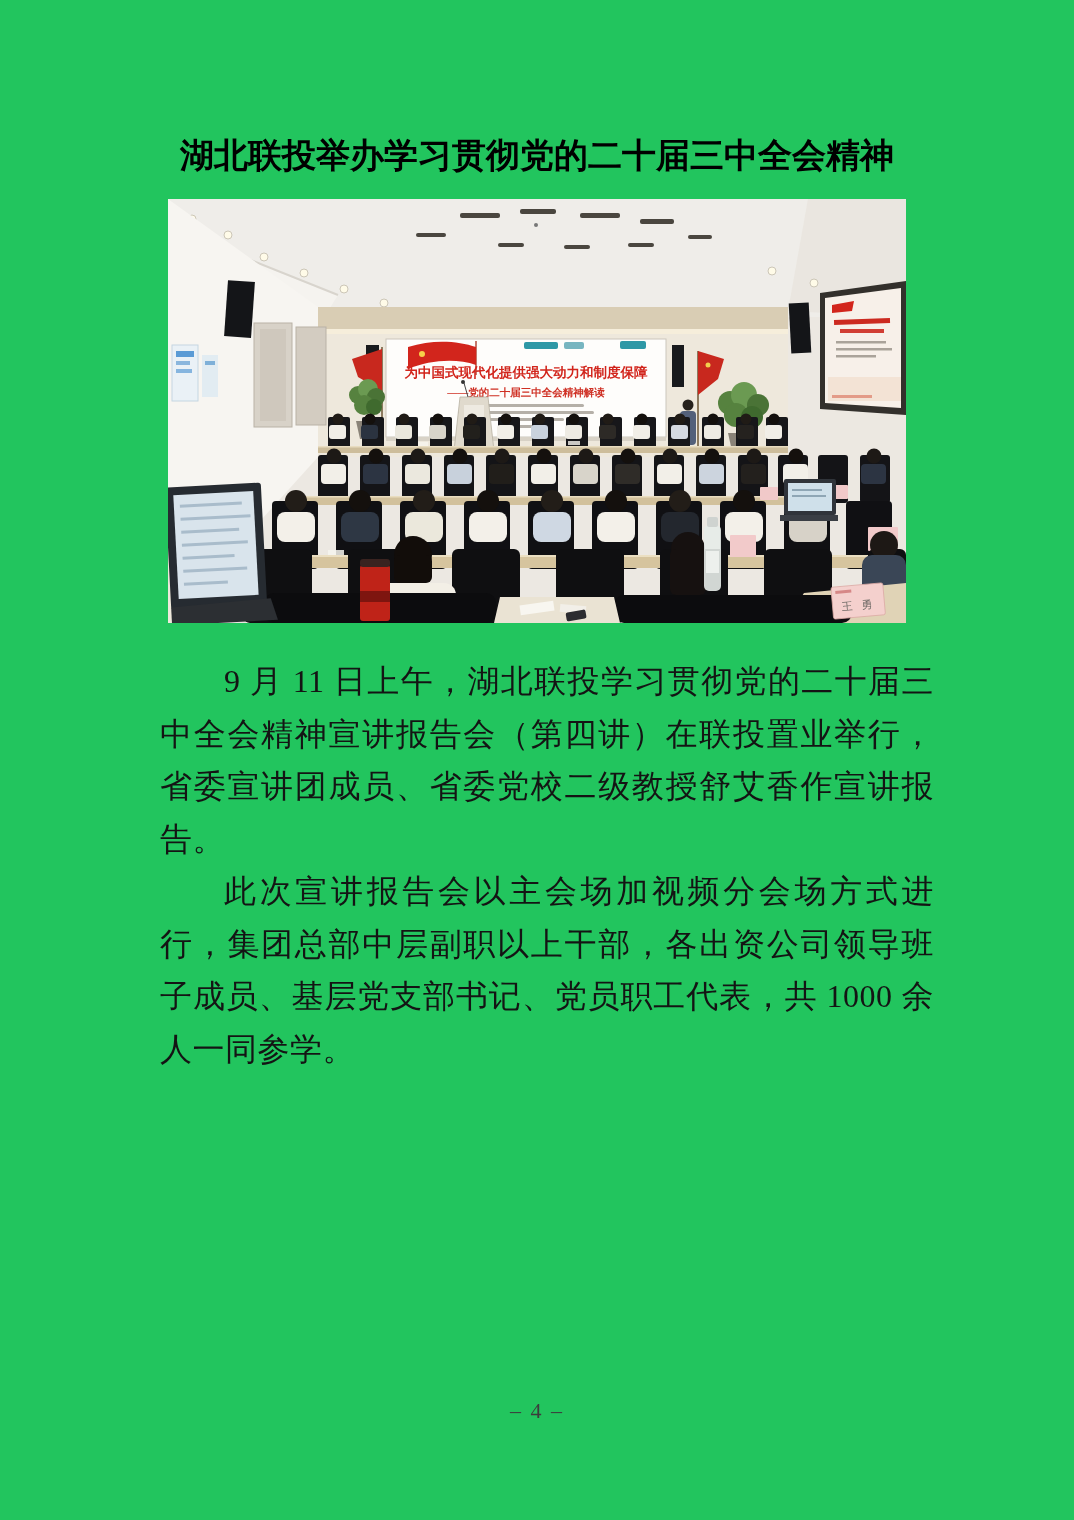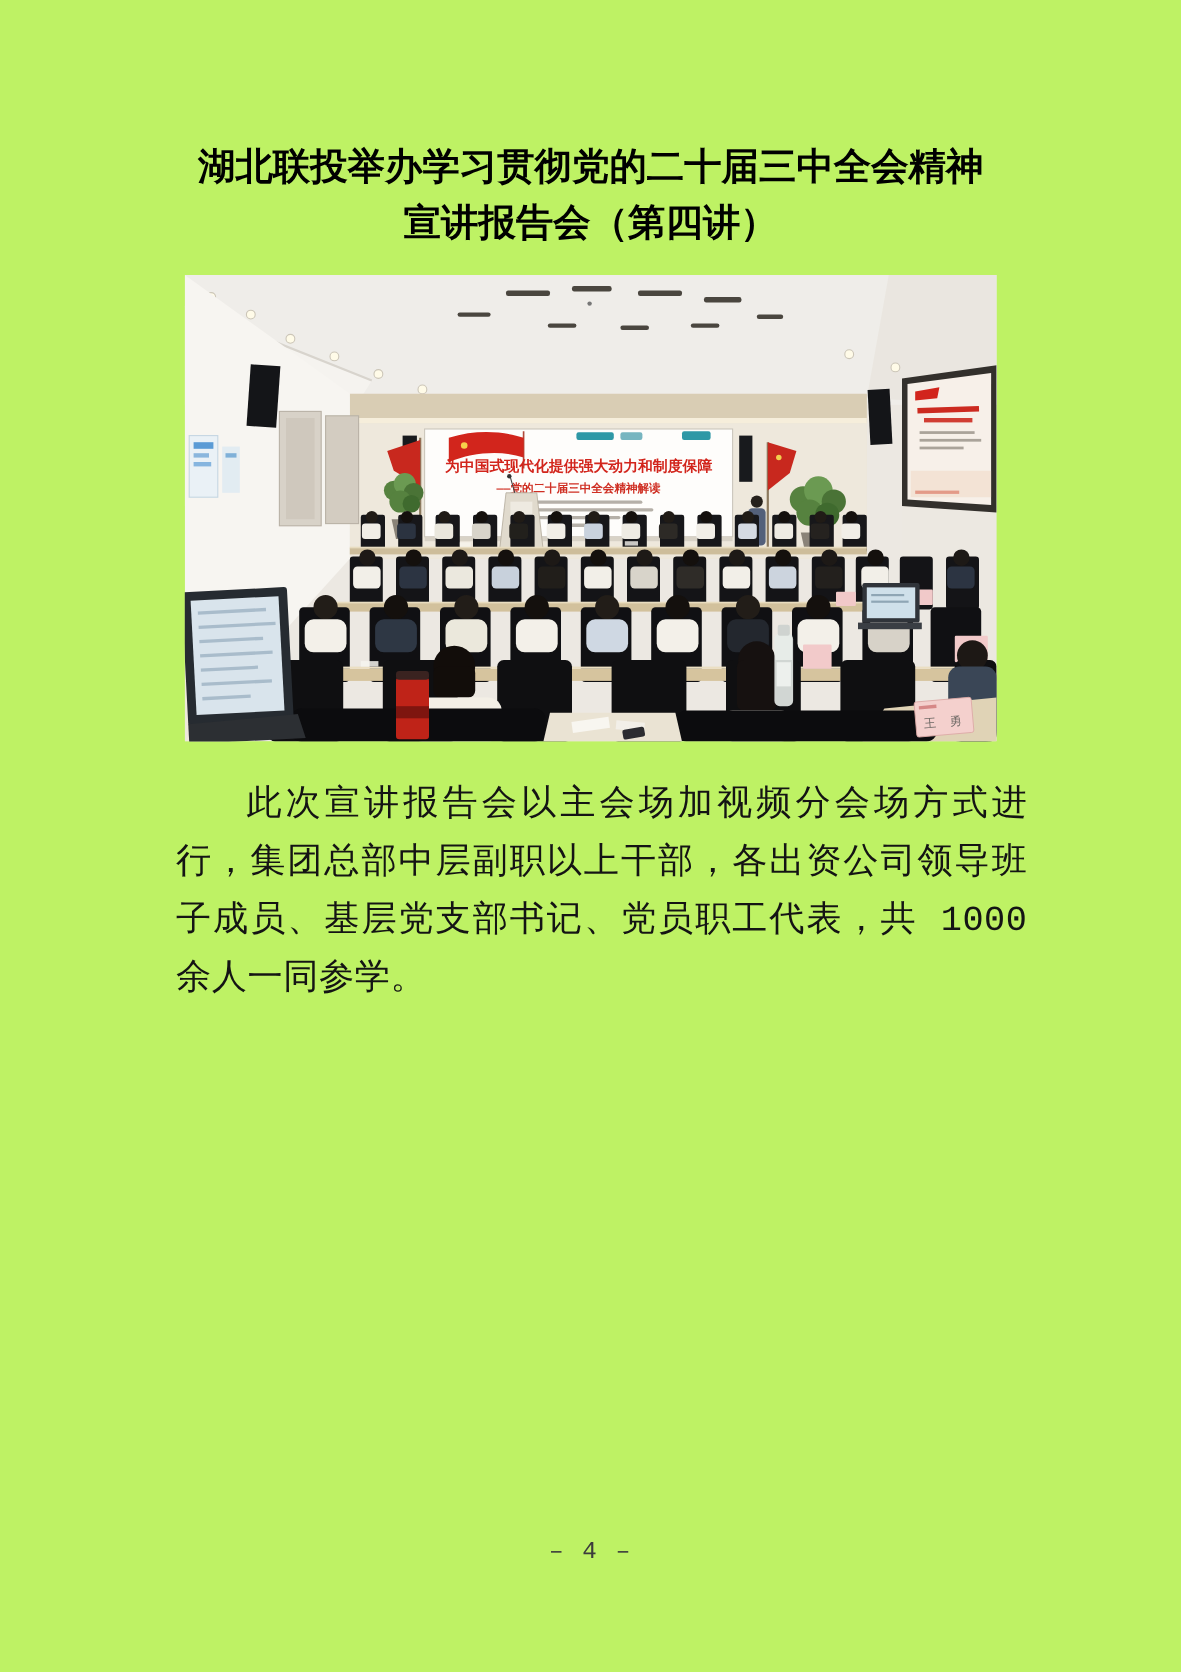--- a/index.html
+++ b/index.html
@@ -1,22 +1,22 @@
 <!DOCTYPE html>
 <html><head>
 <meta charset="utf-8">
 <style>
   html,body{margin:0;padding:0;background:#ffffff;}
   .page{
     position:relative;
     width:1074px;
     height:1520px;
-    background:#bef264;
+    background:#22c55e;
     overflow:hidden;
-    font-family:Liberation Mono, monospace;
+    font-family:Liberation Serif, serif;
   }
   .doc-title{
     padding-top:130px;
     text-align:center;
     font-size:34px;
     font-weight:bold;
     line-height:51px;
     color:#000;
   }
   .photo-wrap{
@@ -44,21 +44,20 @@
     letter-spacing:2px;
   }
 </style>
 </head>
 <body>
 
 <div class="page">
 
   <div class="doc-title">
     <div>湖北联投举办学习贯彻党的二十届三中全会精神</div>
-    <div>宣讲报告会（第四讲）</div>
   </div>
 
   <div class="photo-wrap">
     <svg viewBox="0 0 738 424" xmlns="http://www.w3.org/2000/svg">
 
       <rect x="0" y="0" width="738" height="424" fill="#ece8e2"></rect>
 
       <g>
         <rect x="0" y="0" width="738" height="118" fill="#efede9"></rect>
         <polygon points="640,0 738,0 738,118 620,112" fill="#eae6e0"></polygon>
@@ -418,18 +417,19 @@
           <rect x="14" y="369" width="64" height="3"></rect>
           <rect x="14" y="382" width="44" height="3"></rect>
         </g>
         <polygon points="0,406 100,402 106,424 0,424" fill="#2c2f33"></polygon>
       </g>
 
     </svg>
   </div>
 
   <div class="doc-body">
+    <p>9 月 11 日上午，湖北联投学习贯彻党的二十届三中全会精神宣讲报告会（第四讲）在联投置业举行，省委宣讲团成员、省委党校二级教授舒艾香作宣讲报告。</p>
     <p>此次宣讲报告会以主会场加视频分会场方式进行，集团总部中层副职以上干部，各出资公司领导班子成员、基层党支部书记、党员职工代表，共 1000 余人一同参学。</p>
   </div>
 
   <div class="page-number">– 4 –</div>
 
 </div>
 
 </body></html>

